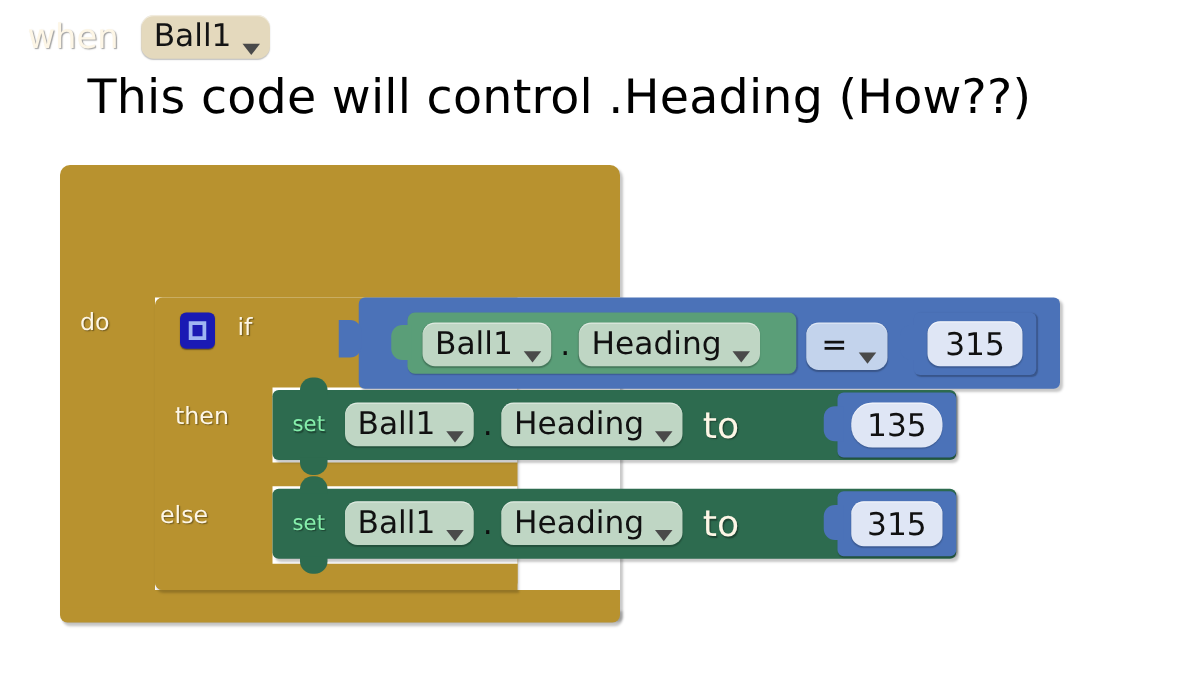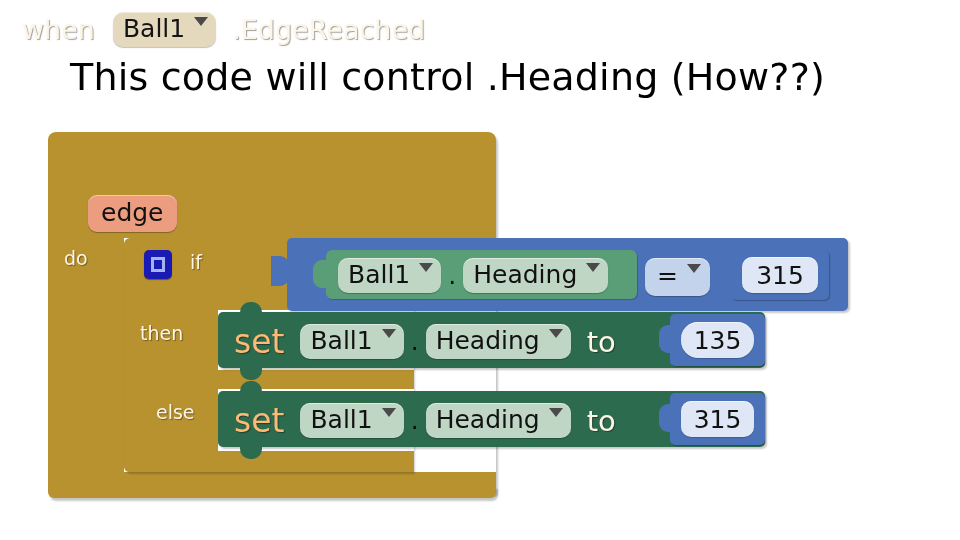--- a/index.html
+++ b/index.html
@@ -29,21 +29,21 @@
     box-shadow:2px 3px 2px rgba(0,0,0,.22);
   }
   .evt-hdr{
     position:absolute;left:0;top:0;height:58px;width:448px;
     display:flex;align-items:center;padding-left:22px;box-sizing:border-box;
   }
   .lbl-w{color:#fdf6e6;font-size:27px;text-shadow:1px 1px 1px rgba(0,0,0,.38);}
   .lbl-sm{color:#fdf6e6;font-size:19px;text-shadow:1px 1px 1px rgba(0,0,0,.38);}
 
   .fld{
-    display:inline-flex;align-items:flex-start;border-radius:10px;
+    display:inline-flex;align-items:flex-end;border-radius:10px;
     padding:2px 8px 3px 10px;box-sizing:border-box;
     box-shadow:inset 0 1px 0 rgba(255,255,255,.5),0 1px 1px rgba(0,0,0,.25);
   }
   .fld-cream{background:#e4d9bd;color:#141414;}
   .fld-green{background:#bfd6c4;color:#111;}
   .fld-blue{background:#c3d3ec;color:#111;}
   .fld-txt{font-size:25px;line-height:30px;}
   .caret{
     width:0;height:0;margin-left:9px;margin-top:3px;
     border-left:7px solid transparent;border-right:7px solid transparent;
@@ -73,21 +73,21 @@
     position:absolute;left:144px;top:250px;width:28px;height:29px;
     background:#1a1ab4;border-radius:5px;
     box-shadow:0 1px 1px rgba(0,0,0,.4);
   }
   .if-mut i{
     position:absolute;left:7px;top:7px;width:14px;height:15px;
     border:3px solid #9fb6f2;box-sizing:border-box;display:block;
   }
   .lbl-if{position:absolute;left:190px;top:251px;}
   .lbl-then{position:absolute;left:140px;top:322px;}
-  .lbl-else{position:absolute;left:156px;top:401px;}
+  .lbl-else{position:absolute;left:128px;top:401px;}
   .if-slot-then{position:absolute;left:218px;top:310px;width:196px;height:60px;background:#fff;}
   .if-slot-else{position:absolute;left:218px;top:389px;width:196px;height:62px;background:#fff;}
   .if-foot{position:absolute;left:124px;top:451px;width:290px;height:21px;background:#b8922f;border-radius:0 0 6px 6px;}
 
   
   .cmp{
     position:absolute;left:287px;top:238px;width:561px;height:73px;
     background:#4b72b8;border-radius:5px;
     box-shadow:2px 2px 2px rgba(0,0,0,.22);
   }
@@ -117,21 +117,21 @@
     position:absolute;background:#dfe6f5;border-radius:10px;color:#111;
     box-shadow:inset 0 1px 0 rgba(255,255,255,.6),0 1px 1px rgba(0,0,0,.2);
     display:flex;align-items:center;justify-content:center;font-size:25px;
   }
 
   
   .setb{
     position:absolute;background:#2d6b4f;border-radius:5px;
     box-shadow:2px 2px 2px rgba(0,0,0,.22);
   }
-  .setb .lbl-set{color:#fdba74;font-size:33px;text-shadow:1px 1px 1px rgba(0,0,0,.4);}
+  .setb .lbl-set{color:#86efac;font-size:17px;text-shadow:1px 1px 1px rgba(0,0,0,.4);}
   .set-row{position:absolute;left:16px;top:10px;display:flex;align-items:center;}
   .set-to{color:#fdf6e6;font-size:29px;margin-left:16px;text-shadow:1px 1px 1px rgba(0,0,0,.38);}
   .bump{
     position:absolute;width:22px;height:14px;background:#2d6b4f;
     border-radius:0 0 10px 10px;
   }
   .bump-top{border-radius:10px 10px 0 0;}
 </style>
 </head>
 <body>
@@ -142,24 +142,22 @@
 
   <div class="evt"></div>
   <div class="evt-notch"></div>
 
   <div class="evt-hdr">
     <span class="lbl-w">when</span>
     <span class="fld fld-cream" style="margin-left:18px;">
       <span class="fld-txt">Ball1</span>
       <span class="caret"></span>
     </span>
-    <span class="lbl-w" style="margin-left:16px;">.EdgeReached</span>
-  </div>
-
-  <div class="edge-badge">edge</div>
+  </div>
+
 
   <span class="lbl-sm lbl-do">do</span>
 
   <div class="evt-slot"></div>
 
   <div class="ifb"></div>
   <div class="if-foot"></div>
 
   <div class="if-mut">
       <i></i>

